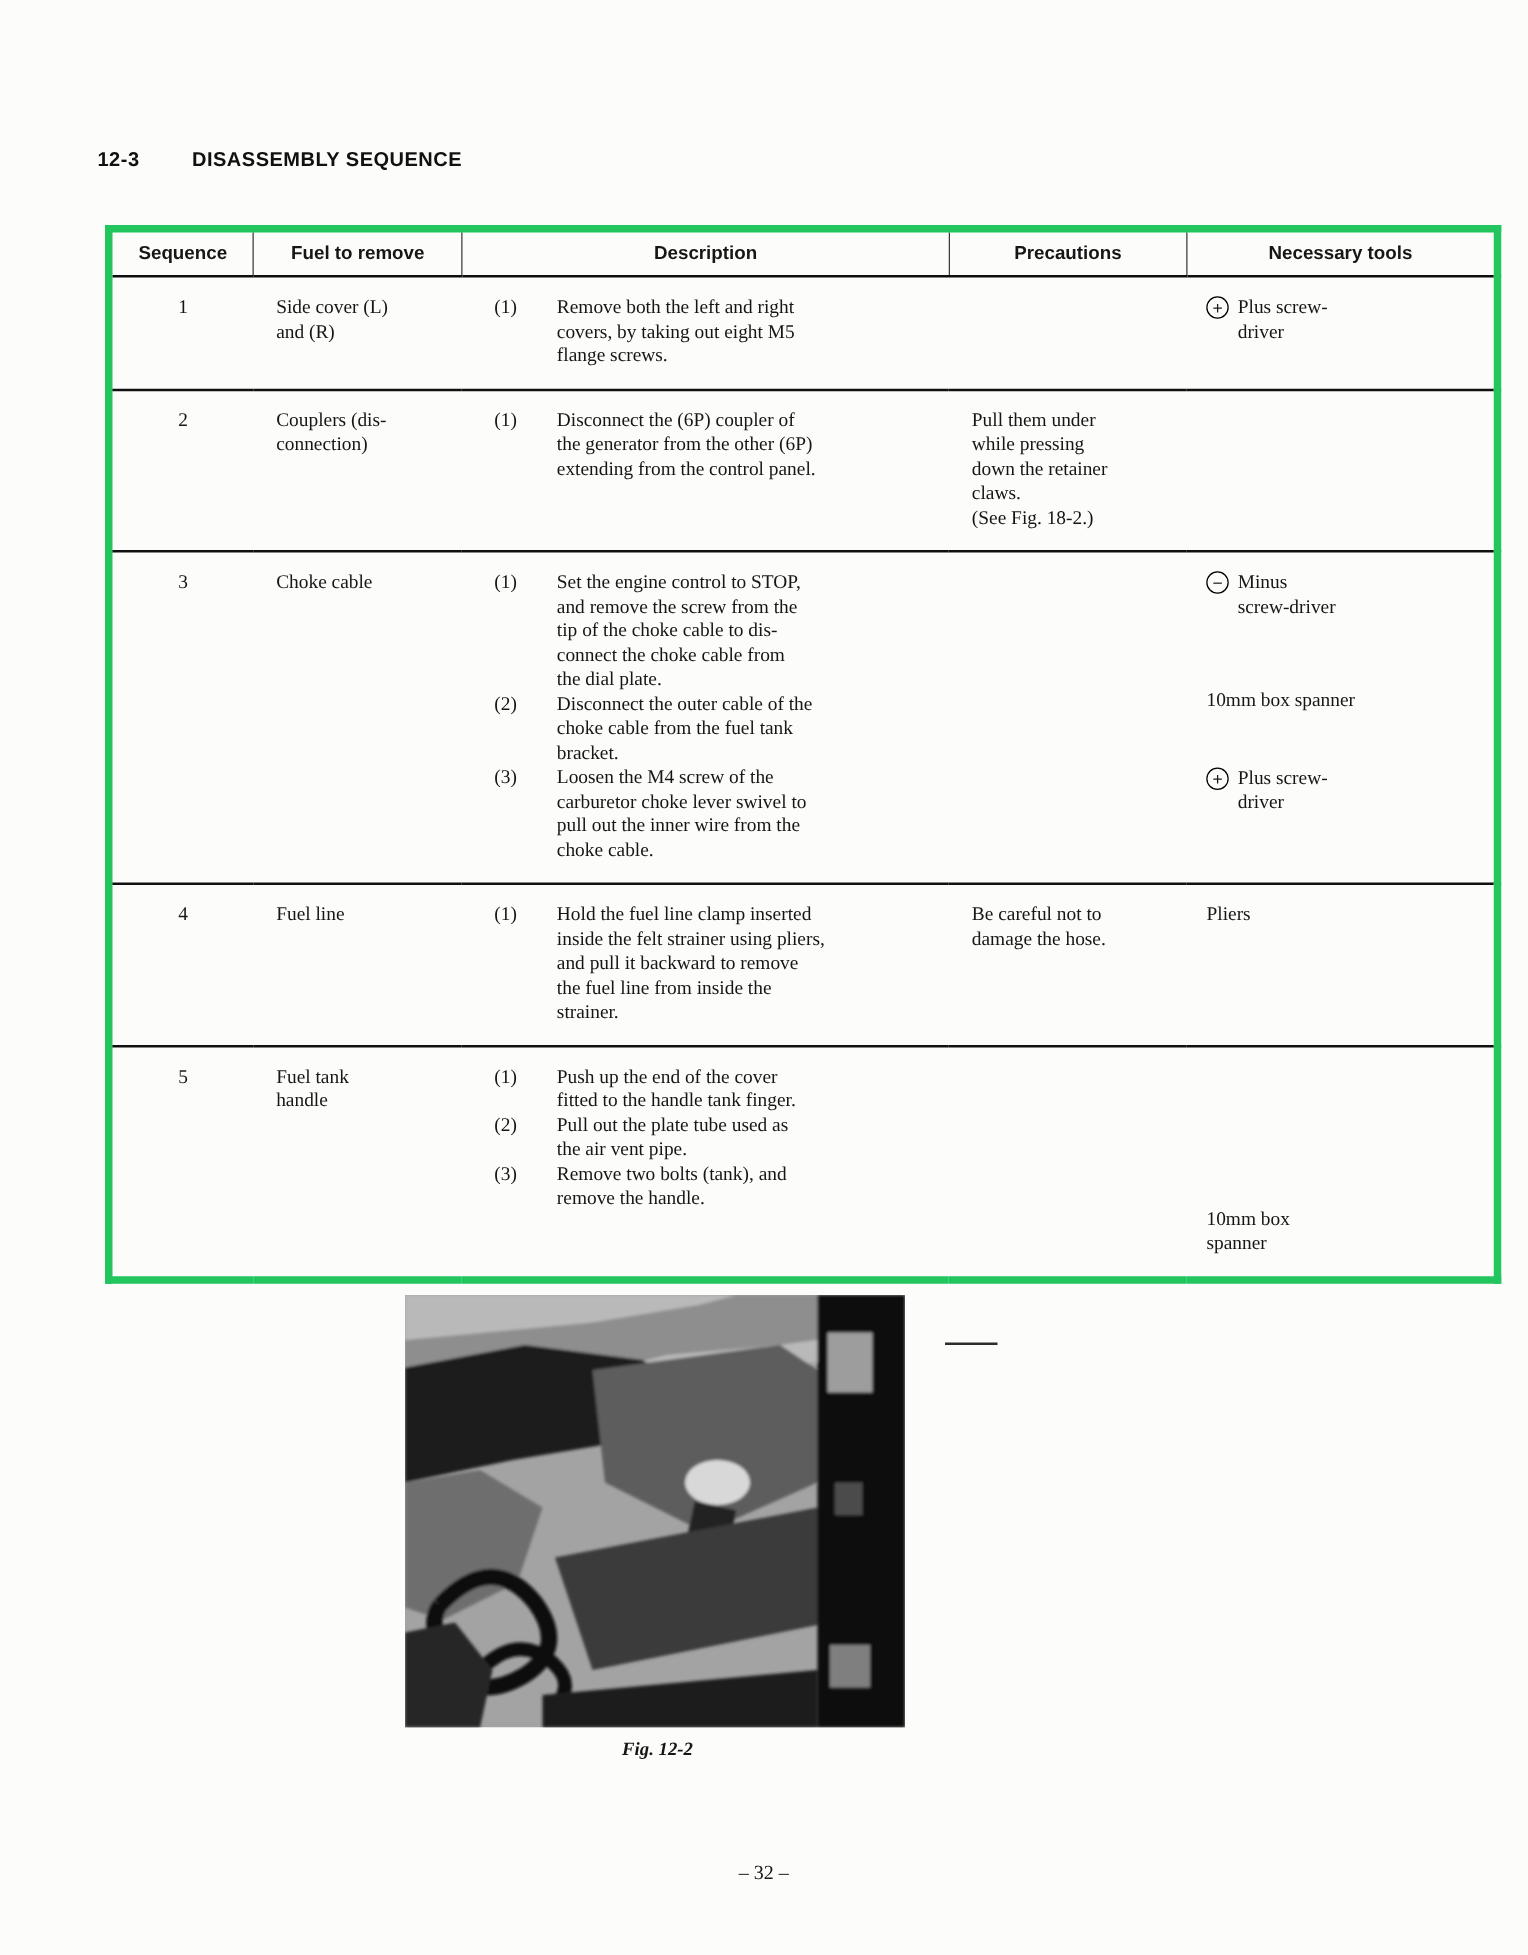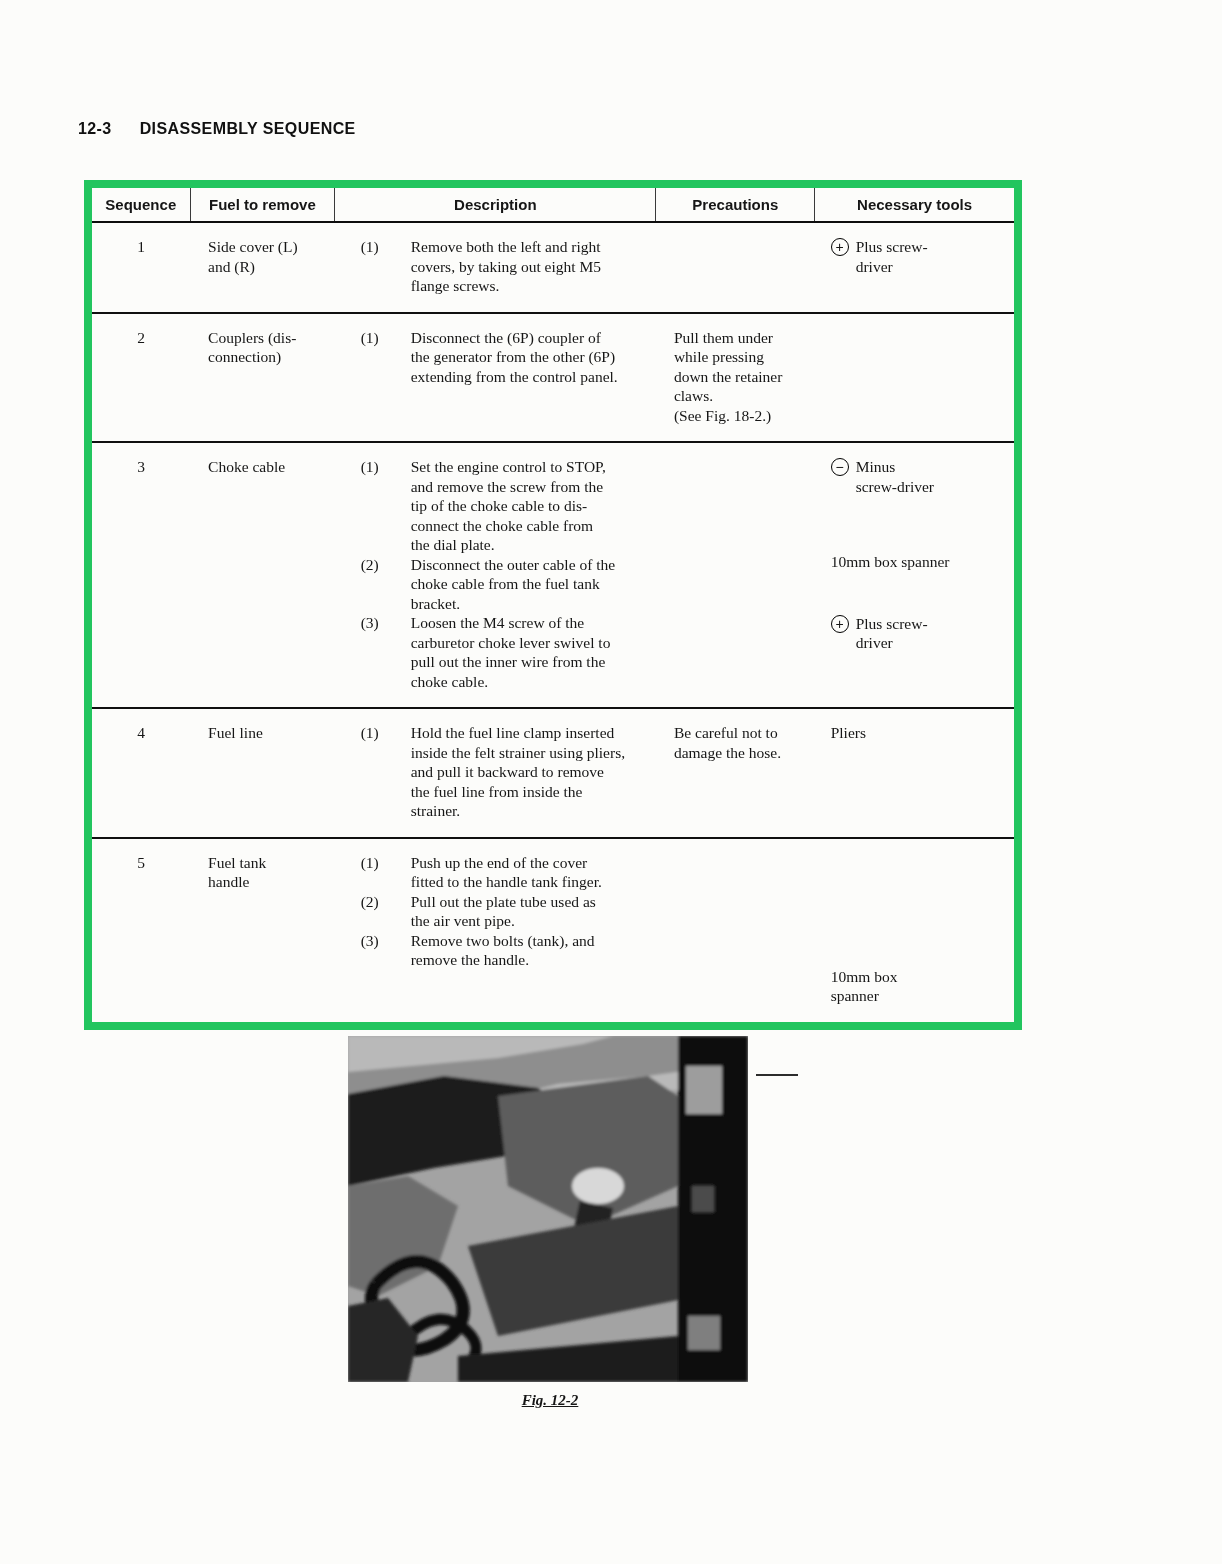--- a/index.html
+++ b/index.html
@@ -12,27 +12,27 @@
     font-family:"Liberation Serif", serif;
     overflow:hidden;
   }
   
   .heading {
     position:absolute; left:78px; top:120px;
     font-family:"Liberation Sans", sans-serif;
     font-weight:bold; font-size:16px; letter-spacing:.4px;
     color:#111;
   }
-  .heading .sec-num { margin-right:28px; }
+  .heading .sec-num { margin-right:42px; }
 
   
   .seq-table {
-    position:absolute; left:84px; top:180px; width:938px;
+    position:absolute; left:84px; top:180px; width:1117px;
     border-collapse:collapse;
-    border:8px solid #22c55e;
+    border:6px solid #22c55e;
     font-size:15.5px; line-height:19.5px;
   }
   .seq-table th {
     font-family:"Liberation Sans", sans-serif;
     font-weight:bold; font-size:15px;
     height:38px; vertical-align:middle; text-align:center;
     border-bottom:2px solid #0d0d0d;
   }
   .seq-table th:not(:last-child) { border-right:1px solid #3a3a3a; }
   .seq-table td {
@@ -57,21 +57,21 @@
     width:18px; height:18px; flex:none;
     border:1.6px solid #000; border-radius:50%;
     display:flex; align-items:center; justify-content:center;
     font-family:"Liberation Sans", sans-serif;
     font-size:14px; line-height:1;
     margin-right:7px; margin-top:1px;
   }
   .tool .lbl { white-space:pre-line; }
 
   
-  .figure { position:absolute; left:348px; top:1036px; width:404px;text-decoration:underline; }
+  .figure { position:absolute; left:324px; top:1036px; width:404px; }
   .figure svg { display:block; }
   .fig-caption {
     margin-top:10px; text-align:center;
     font-style:italic; font-weight:bold; font-size:15px;
     font-family:"Liberation Serif", serif;
   }
   .stray-mark {
     position:absolute; left:756px; top:1074px;
     width:42px; height:2px; background:#2c2c2c;
   }
@@ -276,14 +276,15 @@
         <path d="M0,150 L60,140 L110,170 L90,230 L30,260 L0,250 Z" fill="#6e6e6e"></path>
         <path d="M28,248 q42,-44 76,-2 q26,36 -8,58 q-44,26 -66,-16 q-12,-26 -2,-40" fill="none" stroke="#0a0a0a" stroke-width="13"></path>
         <path d="M60,300 q30,-30 58,-6 q22,20 -4,40" fill="none" stroke="#111111" stroke-width="11"></path>
         <path d="M0,270 L40,262 L70,300 L60,346 L0,346 Z" fill="#262626"></path>
         <path d="M110,320 L330,300 L330,346 L110,346 Z" fill="#1e1e1e"></path>
       </g>
     </svg>
     <figcaption class="fig-caption">Fig. 12-2</figcaption>
   </figure>
 
+  <div class="page-number">– 32 –</div>
 
 </div>
 
 </body></html>

